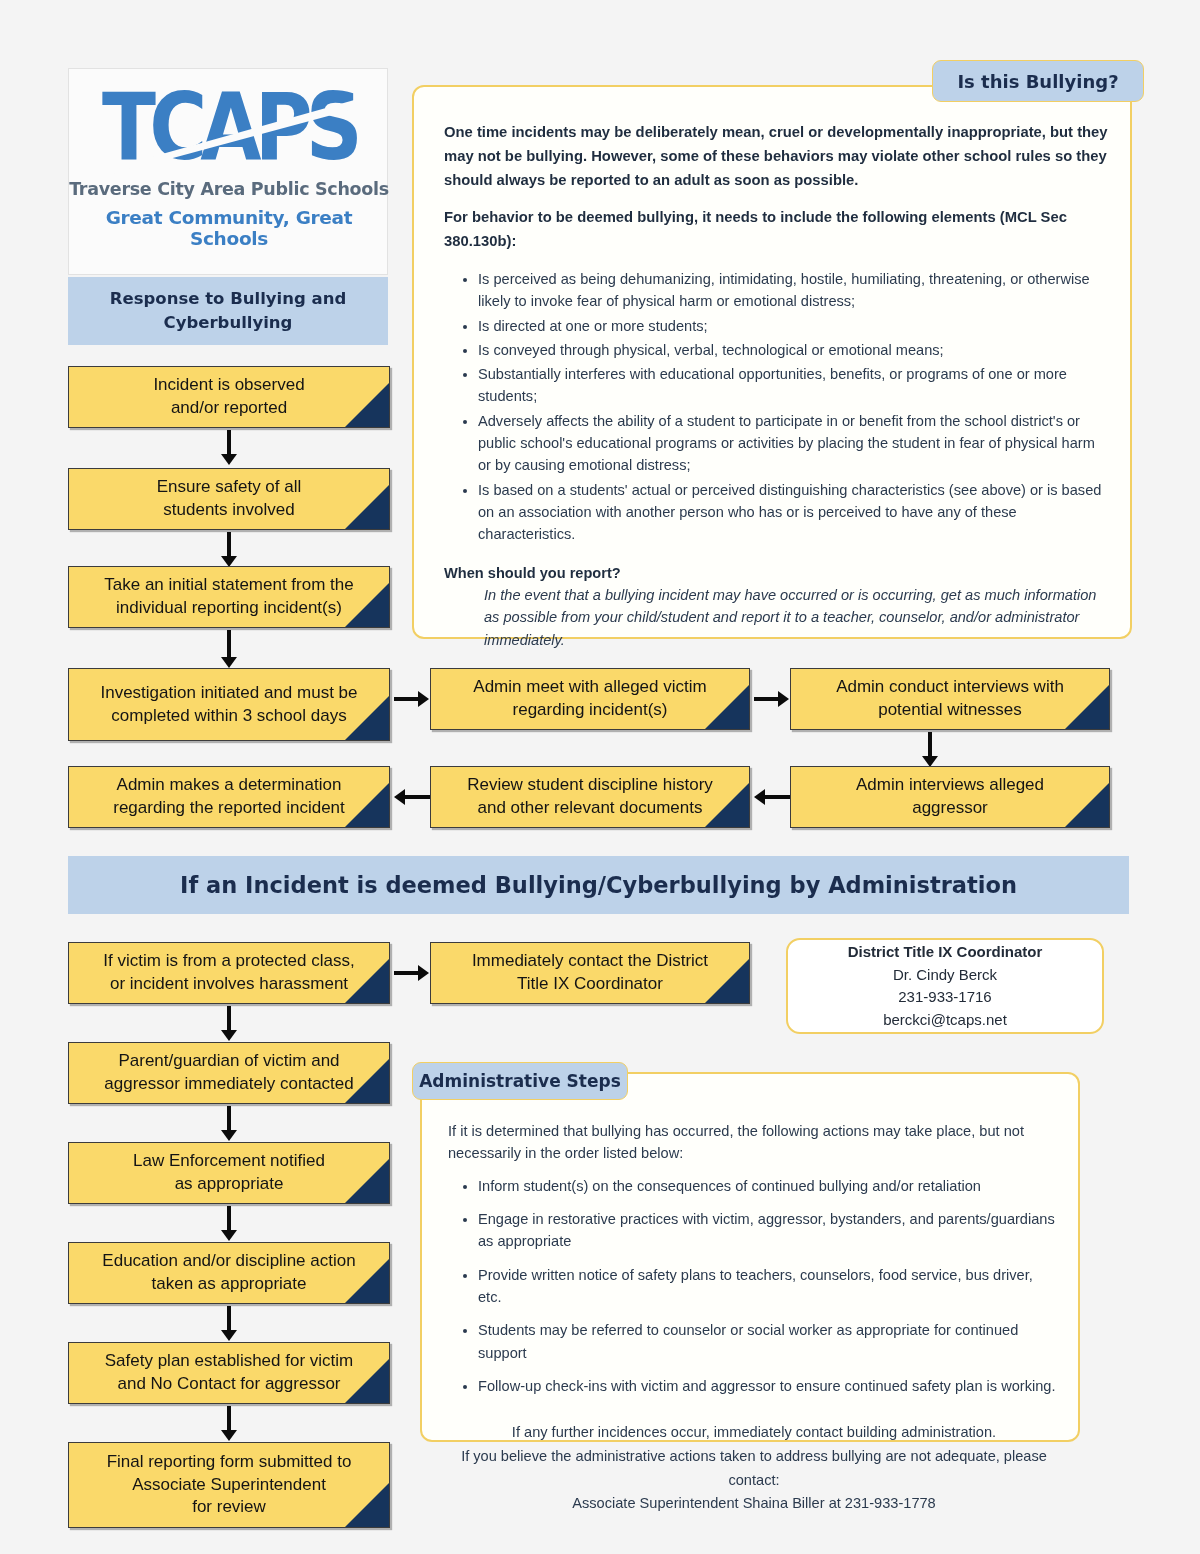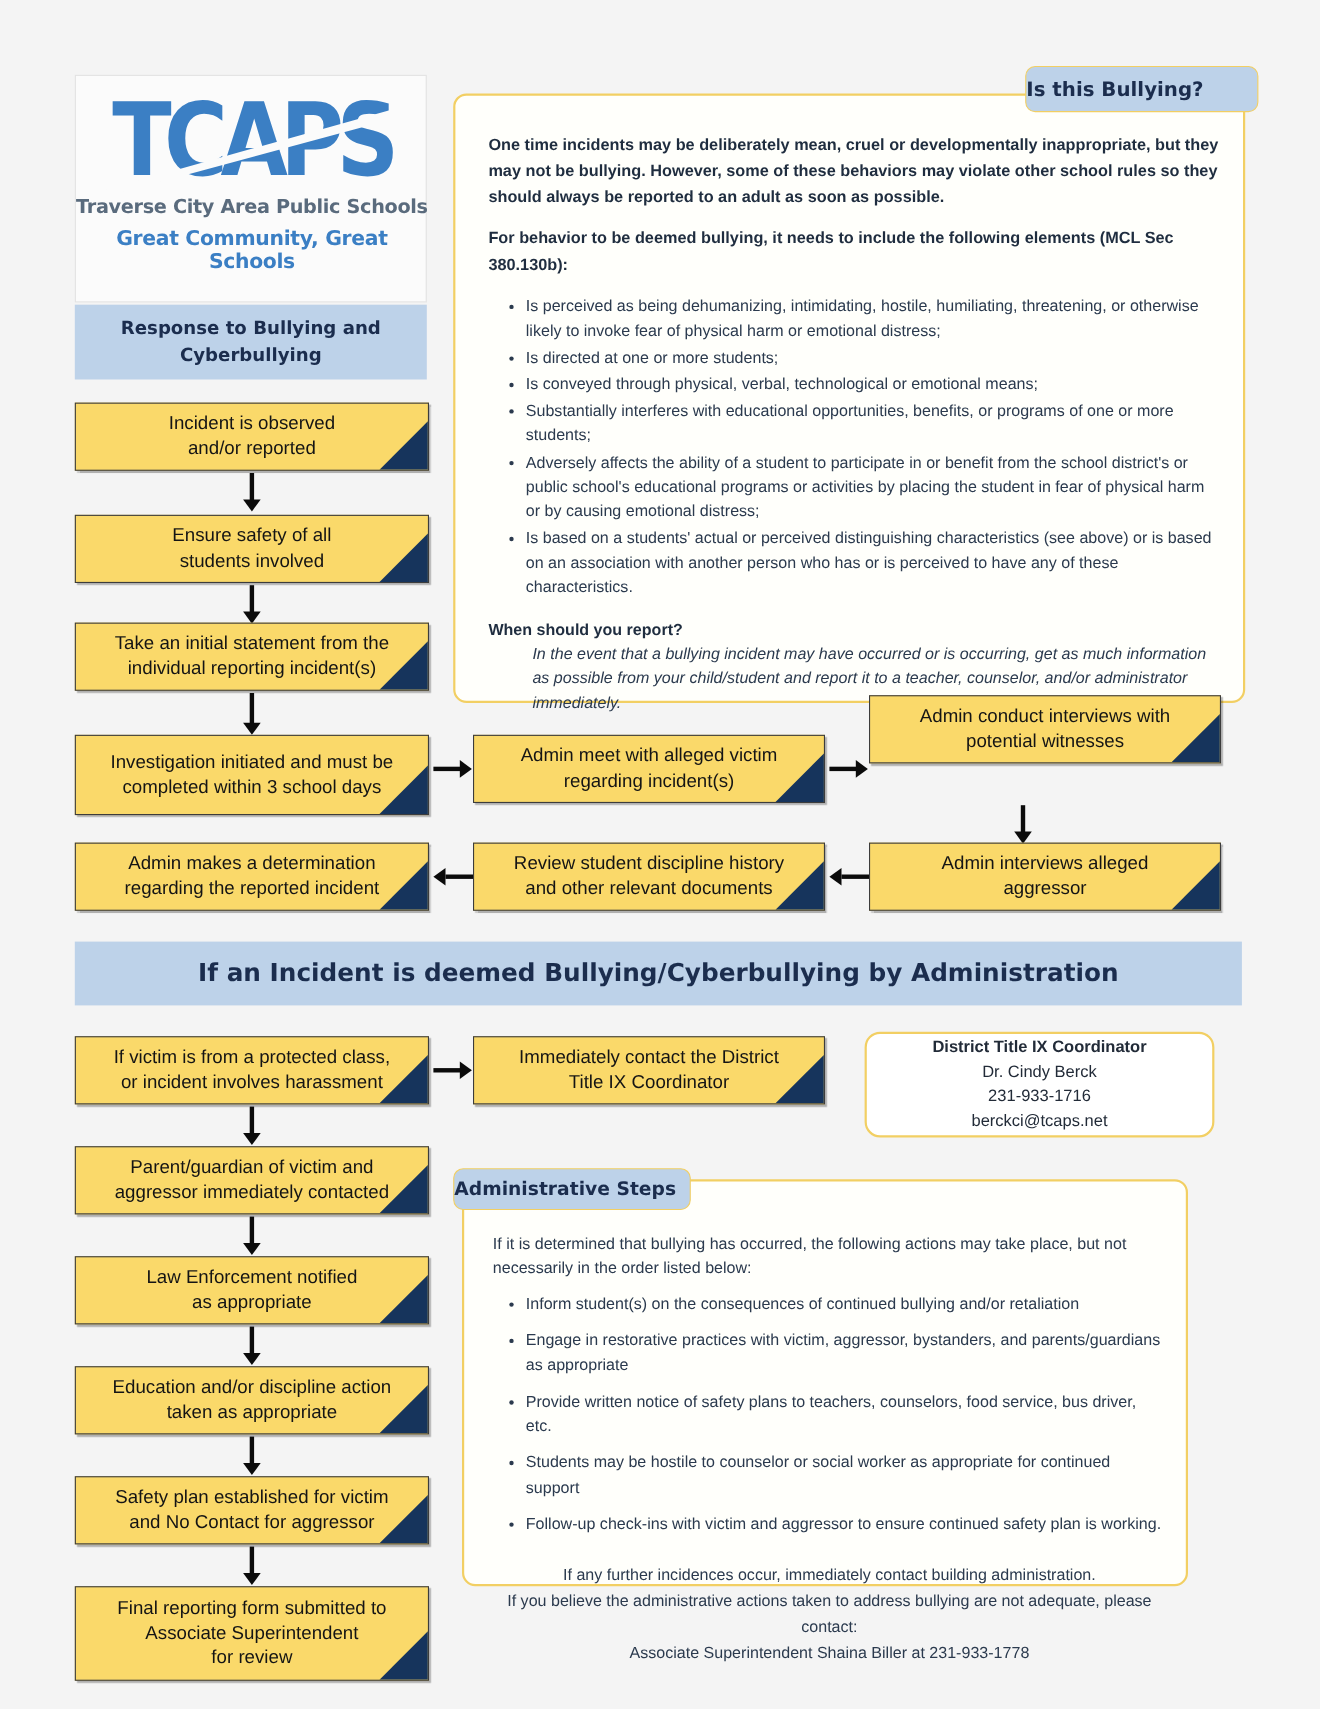--- a/index.html
+++ b/index.html
@@ -86,21 +86,21 @@
     position:absolute;box-sizing:border-box;
     background:#fffffb;
     border:2px solid #f2cf63;
     border-radius:12px;
   }
   .tabchip{
     position:absolute;box-sizing:border-box;
     background:#bdd2e9;
     border:1.6px solid #f2cf63;
     border-radius:9px;
-    display:flex;align-items:center;justify-content:flex-start;
+    display:flex;align-items:center;justify-content:center;
     color:#1b2d4e;font-weight:bold;
     font-family:"DejaVu Sans", sans-serif;
     z-index:5;
   }
 
   
   .ctext{color:#2b3a4e;font-size:14.6px;line-height:1.53;}
   .ctext p{margin:0 0 13px 0;}
   .ctext .bold{font-weight:bold;color:#1f2d3f;}
   .ctext ul{margin:0;padding-left:34px;list-style:disc;}
@@ -218,21 +218,21 @@
   <div class="fbox" style="left:430px;top:668px;width:320px;height:62px;">
     <div class="fold"></div>
     <div class="txt">
       <span>Admin meet with alleged victim</span>
       <span>regarding incident(s)</span>
     </div>
   </div>
   <div class="arr arr-h" style="left:754px;top:697px;width:25px;"></div>
   <div class="head-r" style="left:778px;top:691px;"></div>
 
-  <div class="fbox" style="left:790px;top:632px;width:320px;height:62px;">
+  <div class="fbox" style="left:790px;top:668px;width:320px;height:62px;">
     <div class="fold"></div>
     <div class="txt">
       <span>Admin conduct interviews with</span>
       <span>potential witnesses</span>
     </div>
   </div>
   <div class="arr arr-v" style="left:928px;top:732px;height:25px;"></div>
   <div class="head-d" style="left:922px;top:756px;"></div>
 
   <div class="fbox" style="left:790px;top:766px;width:320px;height:62px;">
@@ -347,21 +347,21 @@
   <div id="admin-tab" class="tabchip">
     <span>Administrative Steps</span>
   </div>
   <div id="admin-callout" class="callout">
     <div id="admin-body" class="ctext">
       <div>If it is determined that bullying has occurred, the following actions may take place, but not necessarily in the order listed below:</div>
       <ul>
         <li>Inform student(s) on the consequences of continued bullying and/or retaliation</li>
         <li>Engage in restorative practices with victim, aggressor, bystanders, and parents/guardians as appropriate</li>
         <li>Provide written notice of safety plans to teachers, counselors, food service, bus driver, etc.</li>
-        <li>Students may be hostile to counselor or social worker as appropriate for continued support</li>
+        <li>Students may be referred to counselor or social worker as appropriate for continued support</li>
         <li>Follow-up check-ins with victim and aggressor to ensure continued safety plan is working.</li>
       </ul>
       <div id="admin-foot">
         <div>If any further incidences occur, immediately contact building administration.</div>
         <div>If you believe the administrative actions taken to address bullying are not adequate, please contact:</div>
         <div>Associate Superintendent Shaina Biller at 231-933-1778</div>
       </div>
     </div>
   </div>
 

